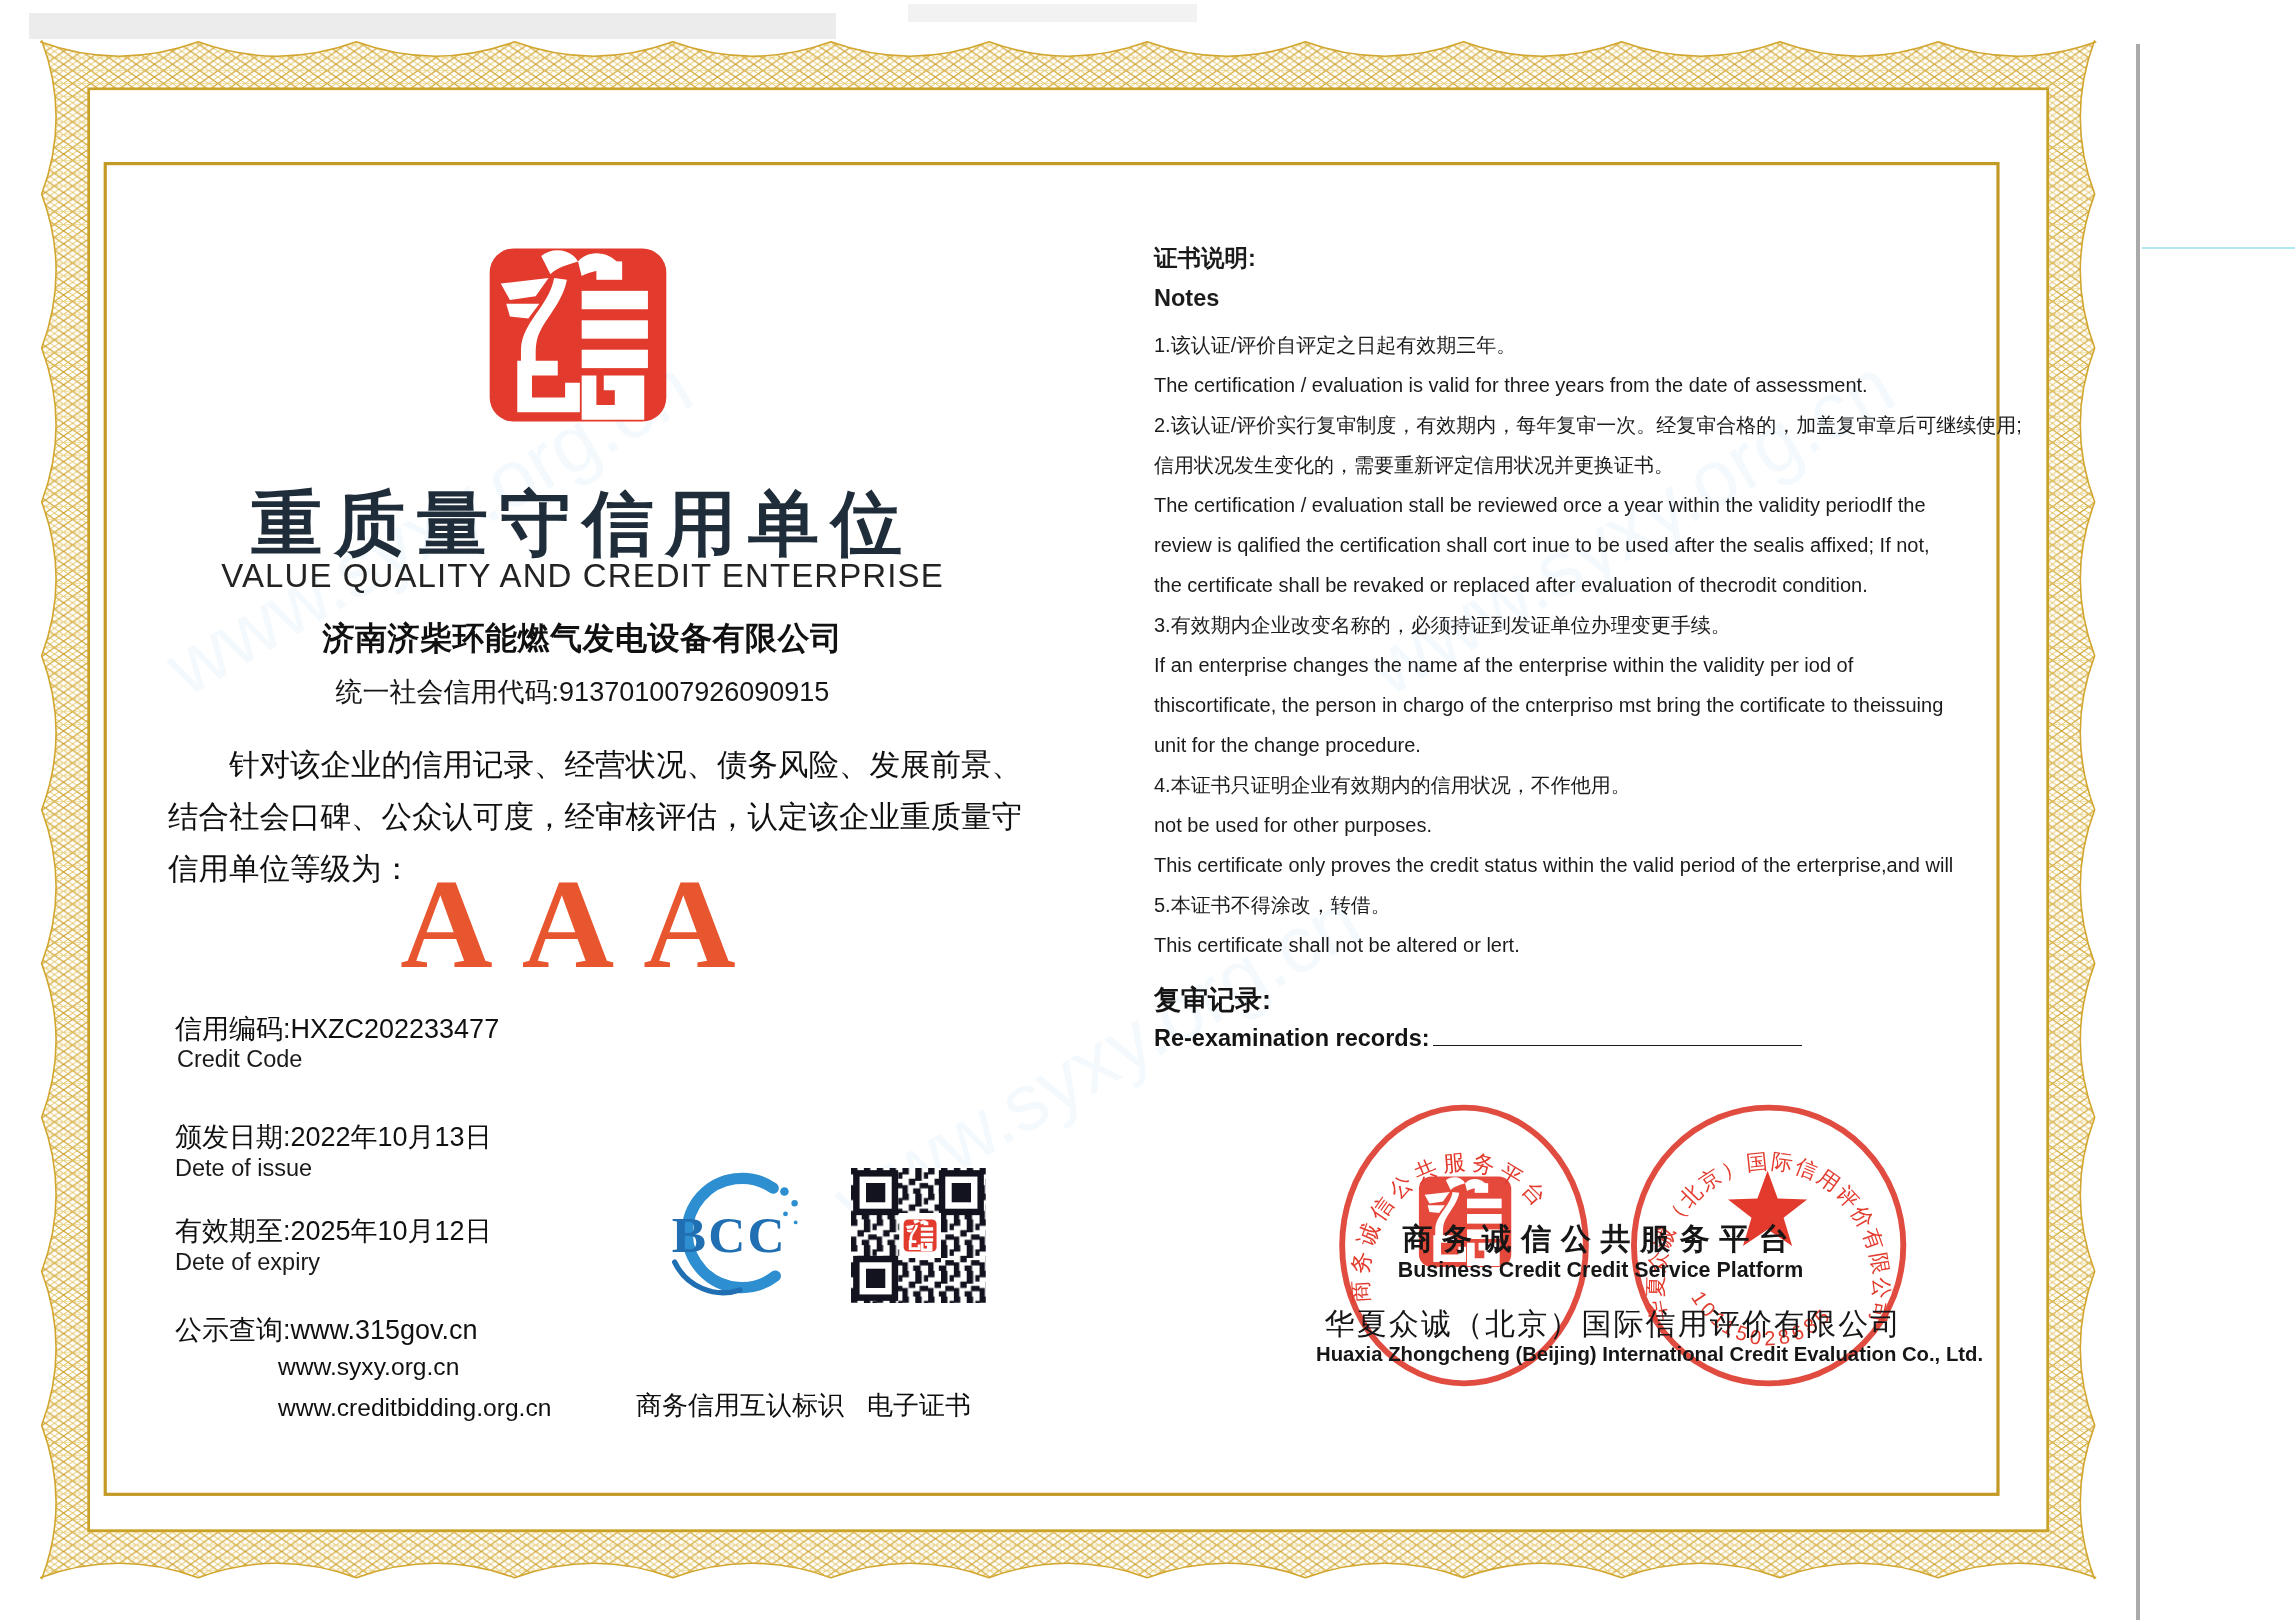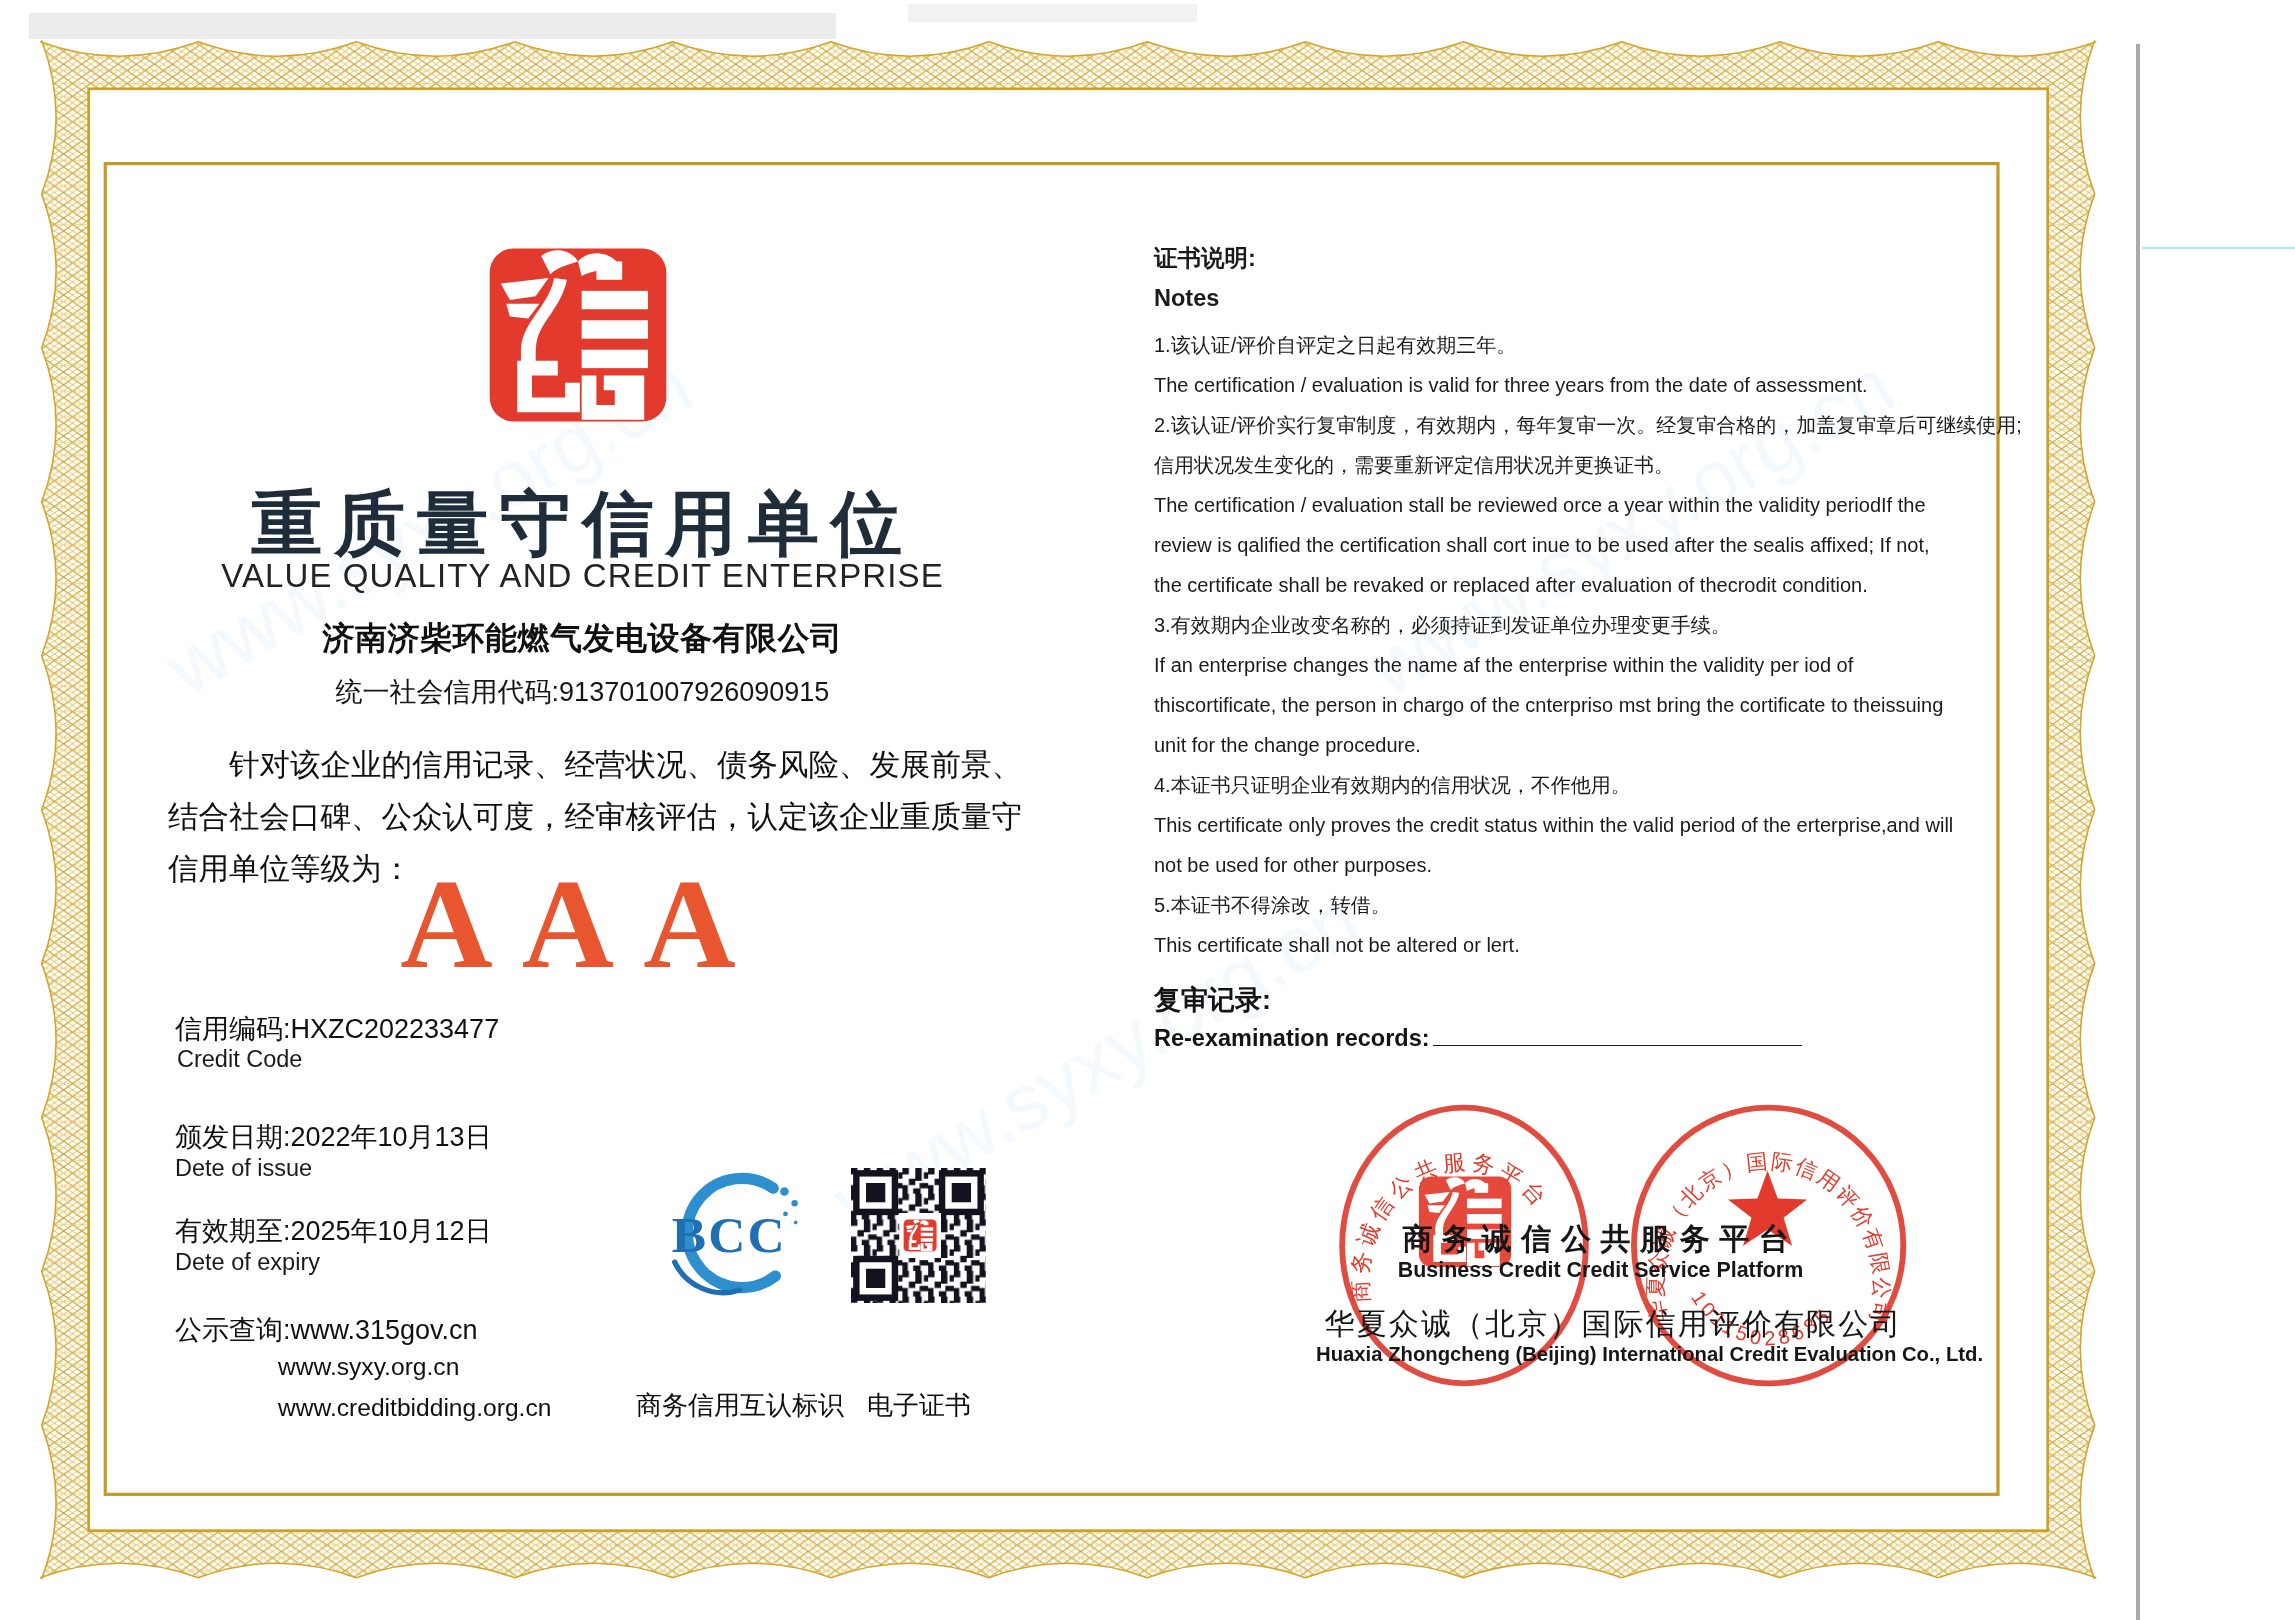--- a/index.html
+++ b/index.html
@@ -171,22 +171,22 @@
     <div class="nl">2.该认证/评价实行复审制度，有效期内，每年复审一次。经复审合格的，加盖复审章后可继续使用;</div>
     <div class="nl">信用状况发生变化的，需要重新评定信用状况并更换证书。</div>
     <div class="nl">The certification / evaluation stall be reviewed orce a year within the validity periodIf the</div>
     <div class="nl">review is qalified the certification shall cort inue to be used after the sealis affixed; If not,</div>
     <div class="nl">the certificate shall be revaked or replaced after evaluation of thecrodit condition.</div>
     <div class="nl">3.有效期内企业改变名称的，必须持证到发证单位办理变更手续。</div>
     <div class="nl">If an enterprise changes the name af the enterprise within the validity per iod of</div>
     <div class="nl">thiscortificate, the person in chargo of the cnterpriso mst bring the cortificate to theissuing</div>
     <div class="nl">unit for the change procedure.</div>
     <div class="nl">4.本证书只证明企业有效期内的信用状况，不作他用。</div>
+    <div class="nl">not be used for other purposes.</div>
     <div class="nl">This certificate only proves the credit status within the valid period of the erterprise,and will</div>
-    <div class="nl">not be used for other purposes.</div>
     <div class="nl">5.本证书不得涂改，转借。</div>
     <div class="nl">This certificate shall not be altered or lert.</div>
   </div>
 
   <div class="abs review-h">复审记录:</div>
   <div class="abs records-row">
     <span>Re-examination records:</span><span class="records-blank"></span>
   </div>
 
   <svg class="abs seal-svg" viewBox="2420 2030 1220 630">

